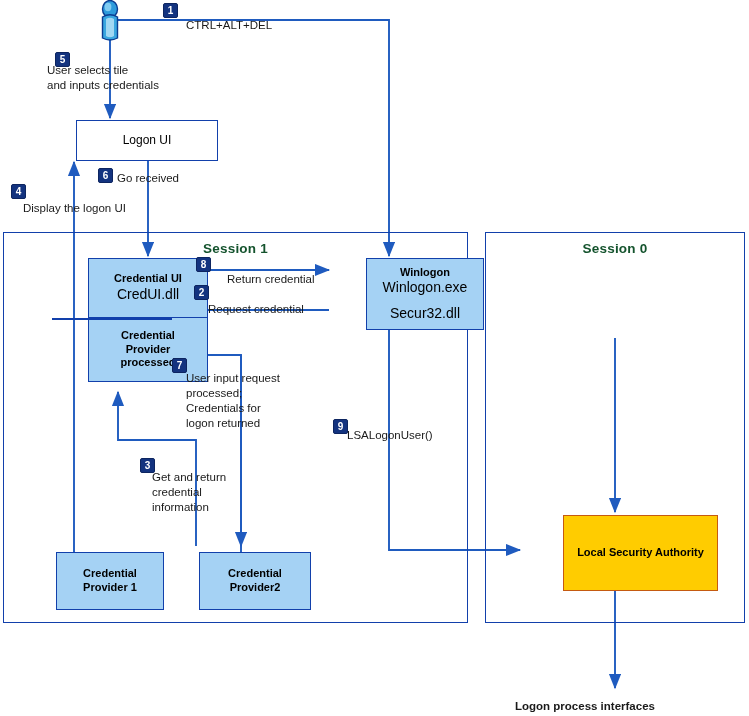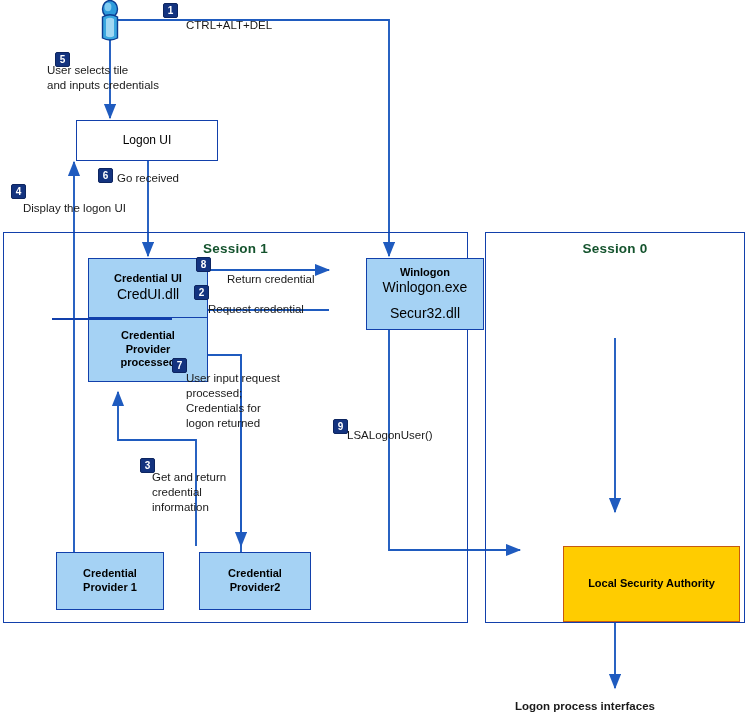--- a/index.html
+++ b/index.html
@@ -182,21 +182,21 @@
     <div class="t-bold">Credential</div>
     <div class="t-bold">Provider 1</div>
   </div>
 
   <div class="node blue" style="left:163px;top:552px;width:112px;height:58px;">
     <div class="t-bold">Credential</div>
     <div class="t-bold">Provider2</div>
   </div>
 
 
-  <div class="node gold" style="left:527px;top:546px;width:177px;height:76px;">
+  <div class="node gold" style="left:527px;top:515px;width:155px;height:76px;">
     <div class="t-bold">Local Security Authority</div>
   </div>
 
   <div class="badge" style="left:163px;top:3px;">1</div>
   <div class="badge" style="left:194px;top:285px;">2</div>
   <div class="badge" style="left:140px;top:458px;">3</div>
   <div class="badge" style="left:11px;top:184px;">4</div>
   <div class="badge" style="left:55px;top:52px;">5</div>
   <div class="badge" style="left:98px;top:168px;">6</div>
   <div class="badge" style="left:172px;top:358px;">7</div>

